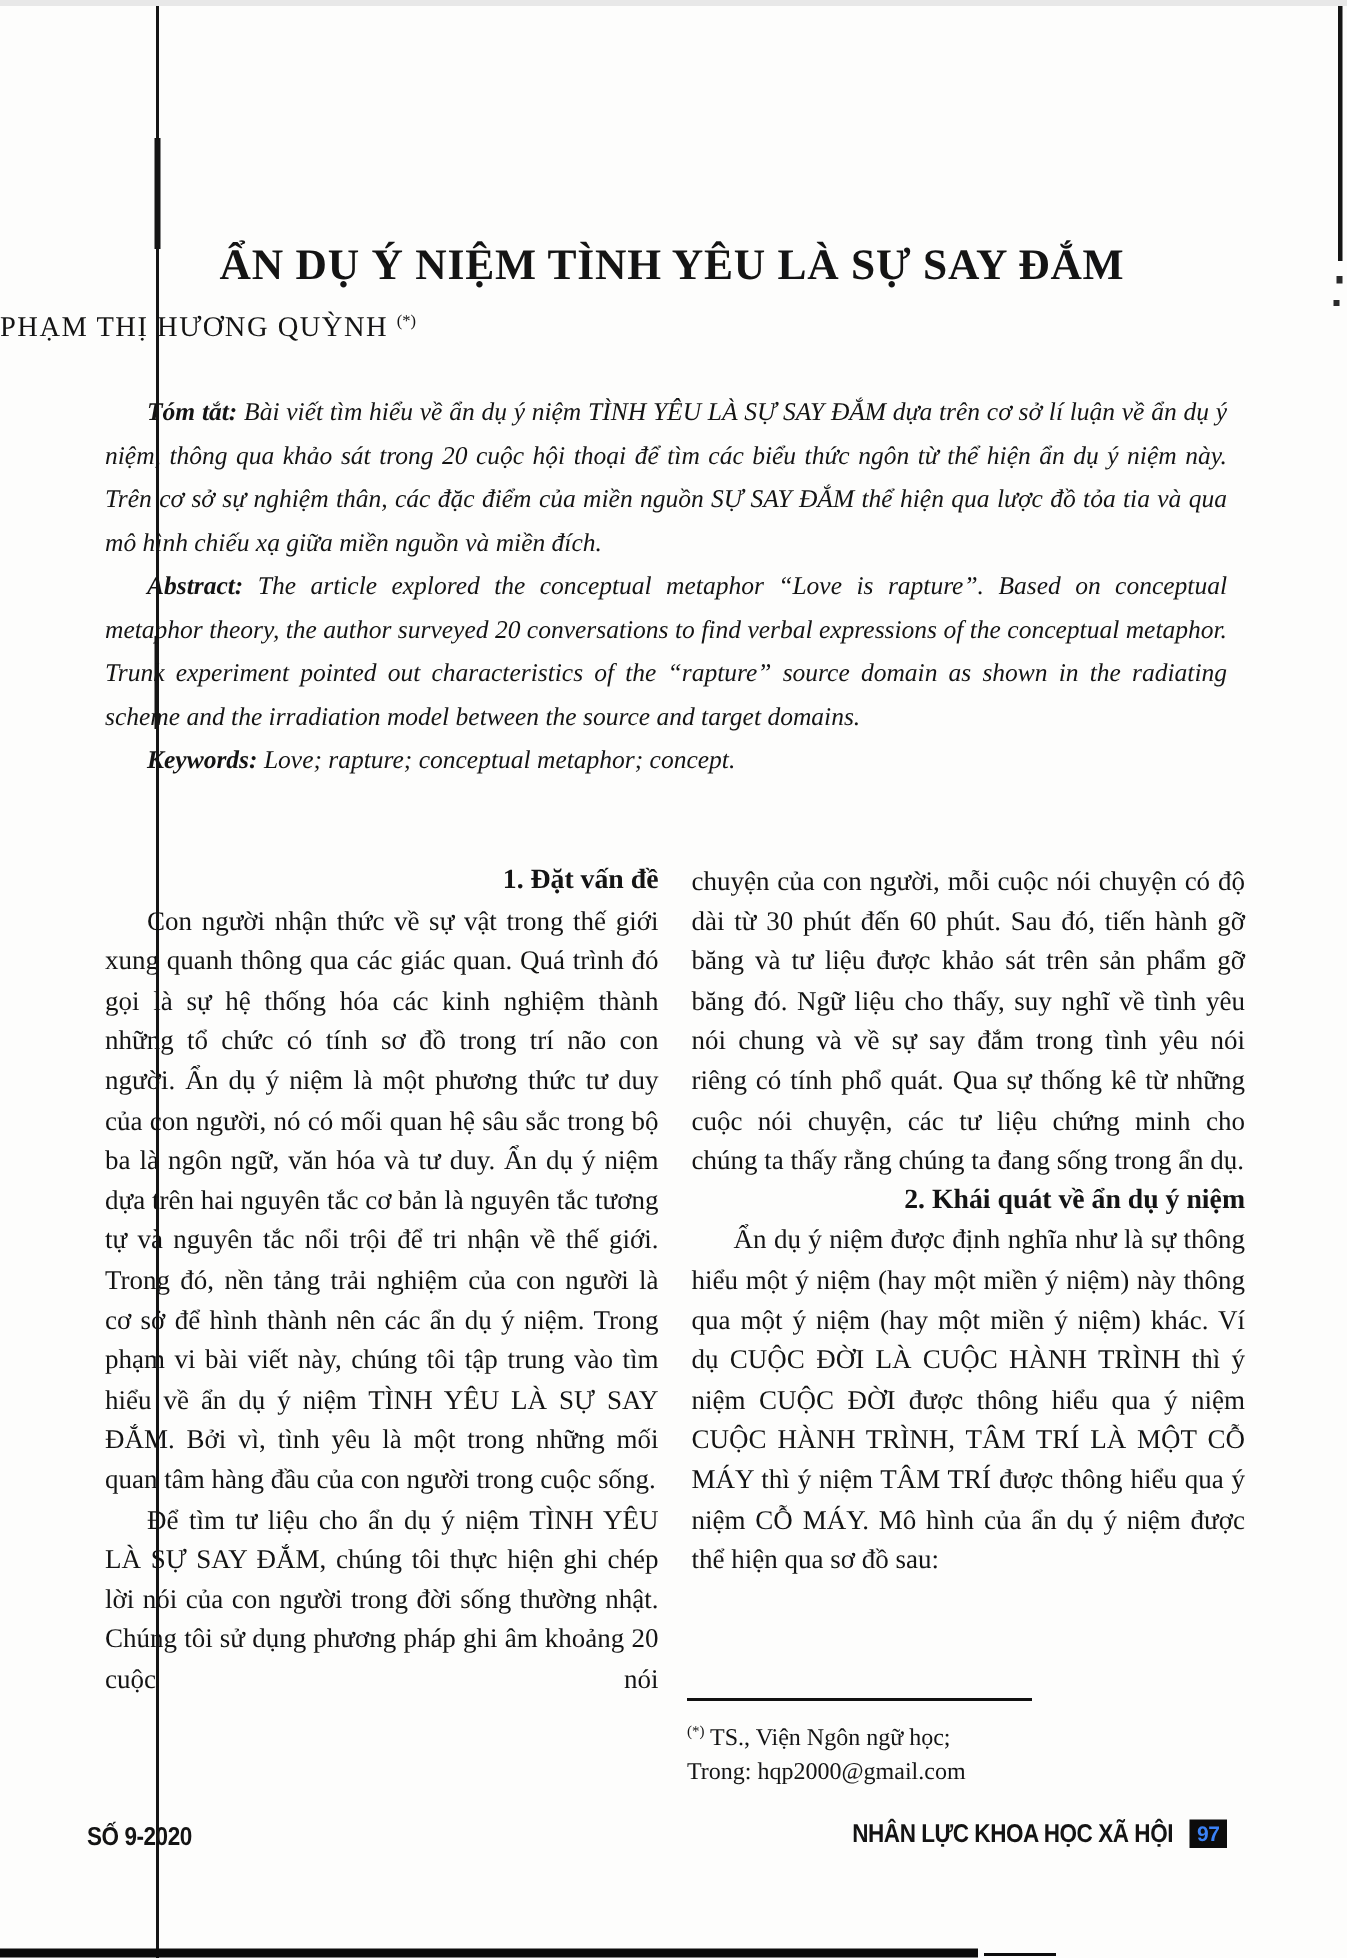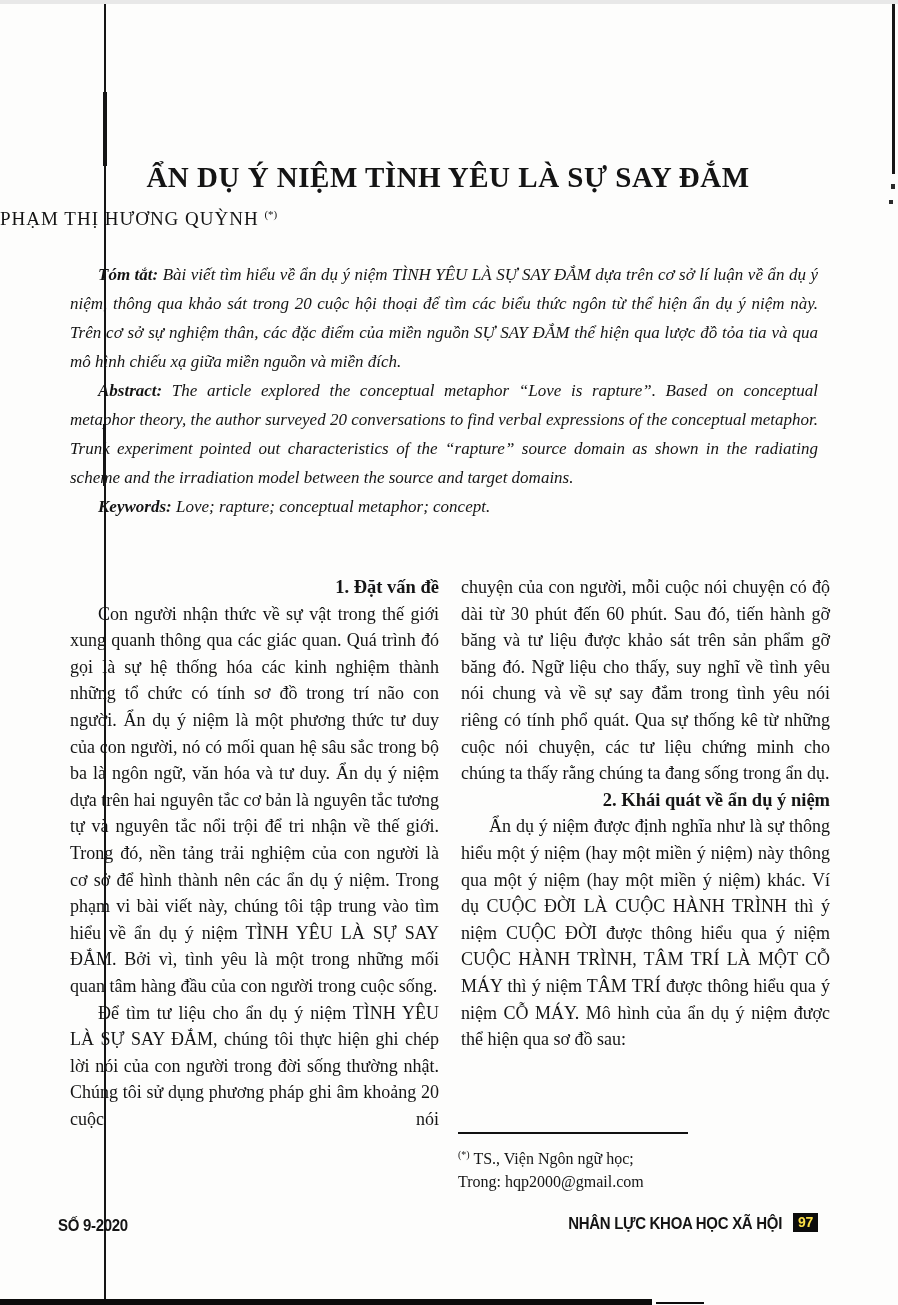--- a/index.html
+++ b/index.html
@@ -78,21 +78,21 @@
     transform: scaleY(1.15); transform-origin: top left;
   }
   .footer-right {
     position: absolute; right: 80px; top: 1209px;
     display: flex; align-items: center; gap: 11px;
     font-family: "Liberation Sans", "DejaVu Sans", sans-serif;
     font-weight: bold; font-size: 15px; letter-spacing: -0.3px;
   }
   .footer-right .journal { transform: scaleY(1.15); }
   .page-number-box {
-    background: #0c0c0c; color: #fde047;
+    background: #0c0c0c; color: #3b82f6;
     padding: 2px 5px 3px 5px; font-size: 14px; line-height: 14px;
   }
 </style>
 </head>
 <body>
 
 <div class="page">
 
   <div class="scanline-left"></div>
   <div class="scanline-left-thick1"></div>

